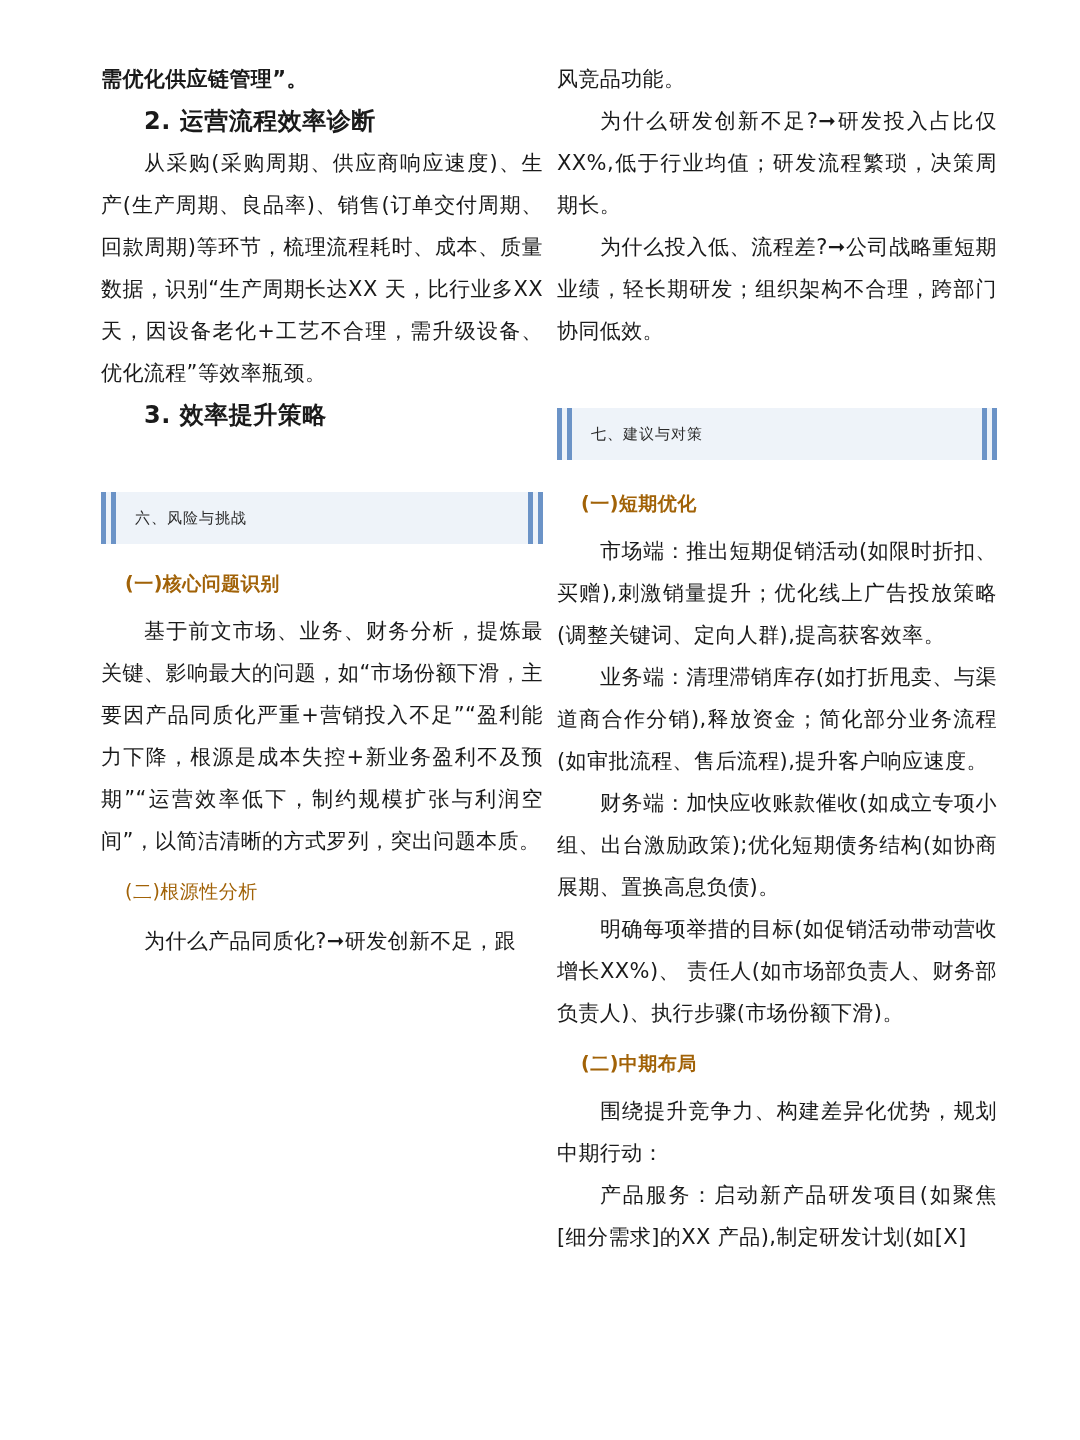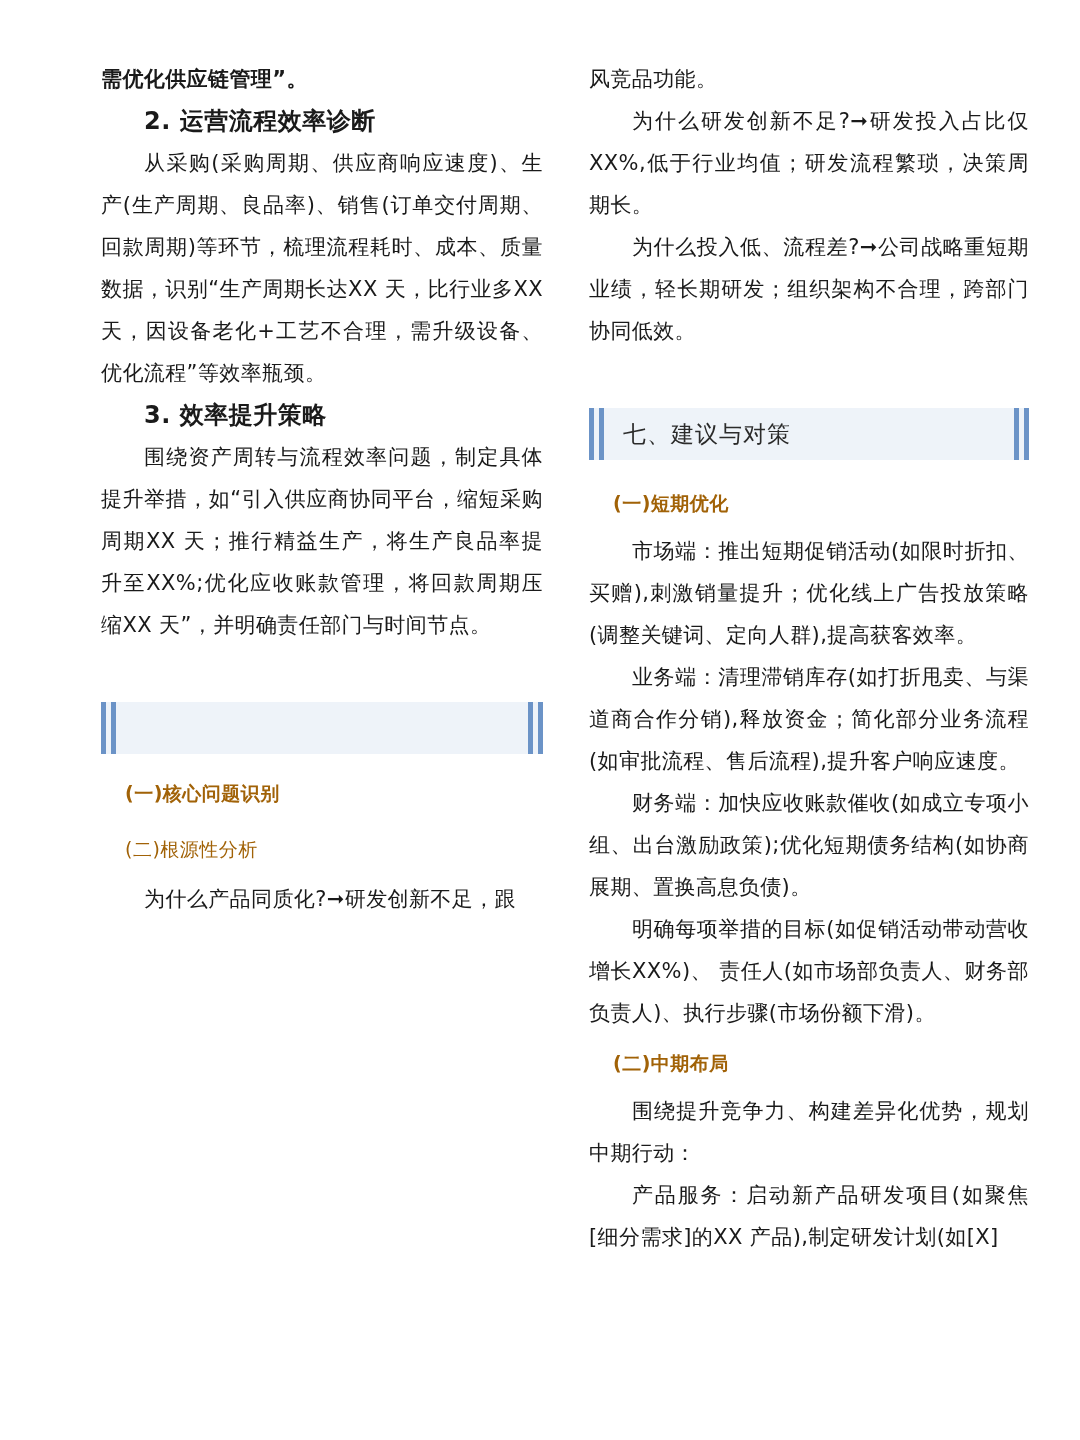--- a/index.html
+++ b/index.html
@@ -18,21 +18,21 @@
     .page {
       position: absolute;
       left: 0; top: 0;
       width: 871px; height: 1440px; border-radius: 20px;
     }
     .col {
       position: absolute;
       top: 58px;
     }
     .col-left { left: 101px; width: 442px; }
-    .col-right { left: 589px; width: 440px; }
+    .col-right { left: 557px; width: 440px; }
 
     p.para {
       margin: 0;
       font-size: 21px;
       line-height: 42px;
       text-align: justify;
       letter-spacing: 0.4px;
     }
     p.indent { text-indent: 43px; }
     p.bold-item {
@@ -56,21 +56,21 @@
       width: 5px;
       height: 52px;
       background: #6b93c7;
     }
     .section-band .title {
       position: absolute;
       left: 34px;
       top: 0;
       line-height: 52px;
       font-family: "DejaVu Serif", "Liberation Serif", serif;
-      font-size: 23px;
+      font-size: 15px;
       color: #2b2b2b;
       letter-spacing: 1px;
     }
 
     .subhead {
       margin: 0;
       font-size: 19px;
       line-height: 42px;
       color: #a16207;
       padding-left: 24px;
@@ -81,34 +81,35 @@
 </head>
 <body>
 
 <div class="page">
 
   <div class="col col-left">
     <p class="para" style="font-weight:bold;">需优化供应链管理”。</p>
     <p class="bold-item">2. 运营流程效率诊断</p>
     <p class="para indent">从采购(采购周期、供应商响应速度)、生产(生产周期、良品率)、销售(订单交付周期、回款周期)等环节，梳理流程耗时、成本、质量数据，识别“生产周期长达XX 天，比行业多XX 天，因设备老化+工艺不合理，需升级设备、优化流程”等效率瓶颈。</p>
     <p class="bold-item">3. 效率提升策略</p>
-    <p class="para indent">围绕资产周转与流程效率问题，制定具体提升举措，如“引入供应商协同平台，缩短采购周期XX 天；推行精益生产，将生产良品率提升至XX%;优化应收账款管理，将回款周期压缩XX 天”，并明确责任部门与时间节点。</p>
 
     <div style="height:56px;"></div>
 
     <div class="section-band">
       <span class="bar" style="left:0;"></span>
       <span class="bar" style="left:10px;"></span>
+      <span class="title">六、风险与挑战</span>
       <span class="bar" style="right:10px;"></span>
       <span class="bar" style="right:0;"></span>
     </div>
 
     <div style="height:18px;"></div>
     <p class="subhead strong">(一)核心问题识别</p>
     <div style="height:6px;"></div>
+    <p class="para indent">基于前文市场、业务、财务分析，提炼最关键、影响最大的问题，如“市场份额下滑，主要因产品同质化严重+营销投入不足”“盈利能力下降，根源是成本失控+新业务盈利不及预期”“运营效率低下，制约规模扩张与利润空间”，以简洁清晰的方式罗列，突出问题本质。</p>
     <div style="height:8px;"></div>
     <p class="subhead">(二)根源性分析</p>
     <div style="height:8px;"></div>
     <p class="para indent">为什么产品同质化?➞研发创新不足，跟</p>
   </div>
 
   <div class="col col-right">
     <p class="para">风竞品功能。</p>
     <p class="para indent">为什么研发创新不足?➞研发投入占比仅 XX%,低于行业均值；研发流程繁琐，决策周期长。</p>
     <p class="para indent">为什么投入低、流程差?➞公司战略重短期业绩，轻长期研发；组织架构不合理，跨部门协同低效。</p>

